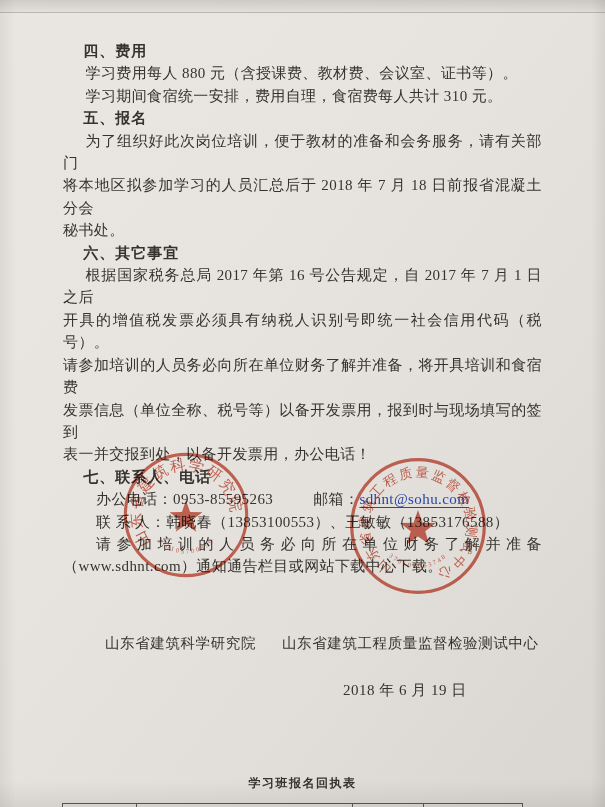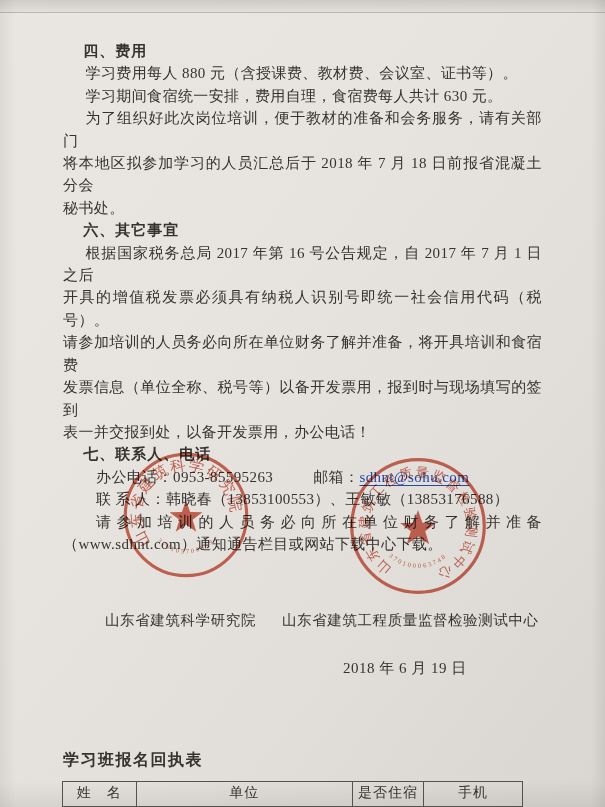--- a/index.html
+++ b/index.html
@@ -43,22 +43,22 @@
     display:flex; gap:26px; white-space:nowrap;
     font-size:14.5px; letter-spacing:.6px;
   }
   .date-row{ margin-top:25px; padding-left:280px; font-size:15px; letter-spacing:.5px; }
   
   .seal{ position:absolute; z-index:3; mix-blend-mode:multiply; opacity:.82; }
   .seal-left{ left:121px; top:450px; width:130px; height:130px; }
   .seal-right{ left:347px; top:455px; width:142px; height:142px; }
   
   .form-title{
-    margin-top:70px; font-weight:bold;
-    font-size:16px; letter-spacing:1.5px;
+    margin-top:70px; text-align:center; font-weight:bold;
+    font-size:12px; letter-spacing:1.5px;
   }
   table.reply{
     margin-top:9px; margin-left:-1px;
     width:461px; border-collapse:collapse;
     font-size:14px;
   }
   table.reply th, table.reply td{
     border:1.4px solid #55514b; font-weight:normal;
     text-align:center; vertical-align:middle; letter-spacing:1px;
   }
@@ -69,21 +69,22 @@
 </style>
 </head>
 <body>
 
 <div class="photo">
   <div class="paper-top-edge"></div>
 
   <div class="doc">
     <div class="line h">四、费用</div>
     <div class="line ind1">学习费用每人 880 元（含授课费、教材费、会议室、证书等）。</div>
-    <div class="line ind1">学习期间食宿统一安排，费用自理，食宿费每人共计 630 元。</div>
+    <div class="line ind1">学习期间食宿统一安排，费用自理，食宿费每人共计 310 元。</div>
+    <div class="line h">五、报名</div>
     <div class="line ind1">为了组织好此次岗位培训，便于教材的准备和会务服务，请有关部门</div>
     <div class="line">将本地区拟参加学习的人员汇总后于 2018 年 7 月 18 日前报省混凝土分会</div>
     <div class="line">秘书处。</div>
     <div class="line h">六、其它事宜</div>
     <div class="line ind1">根据国家税务总局 2017 年第 16 号公告规定，自 2017 年 7 月 1 日之后</div>
     <div class="line">开具的增值税发票必须具有纳税人识别号即统一社会信用代码（税号）。</div>
     <div class="line">请参加培训的人员务必向所在单位财务了解并准备，将开具培训和食宿费</div>
     <div class="line">发票信息（单位全称、税号等）以备开发票用，报到时与现场填写的签到</div>
     <div class="line">表一并交报到处，以备开发票用，办公电话！</div>
     <div class="line h">七、联系人、电话</div>

